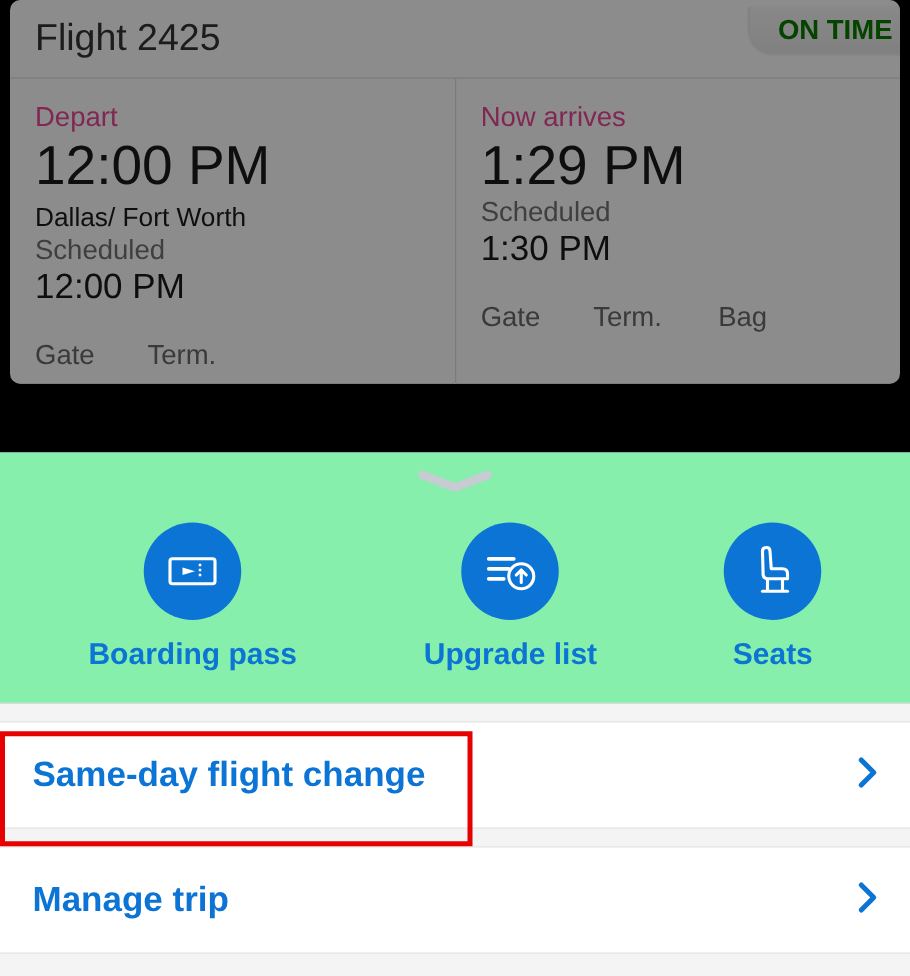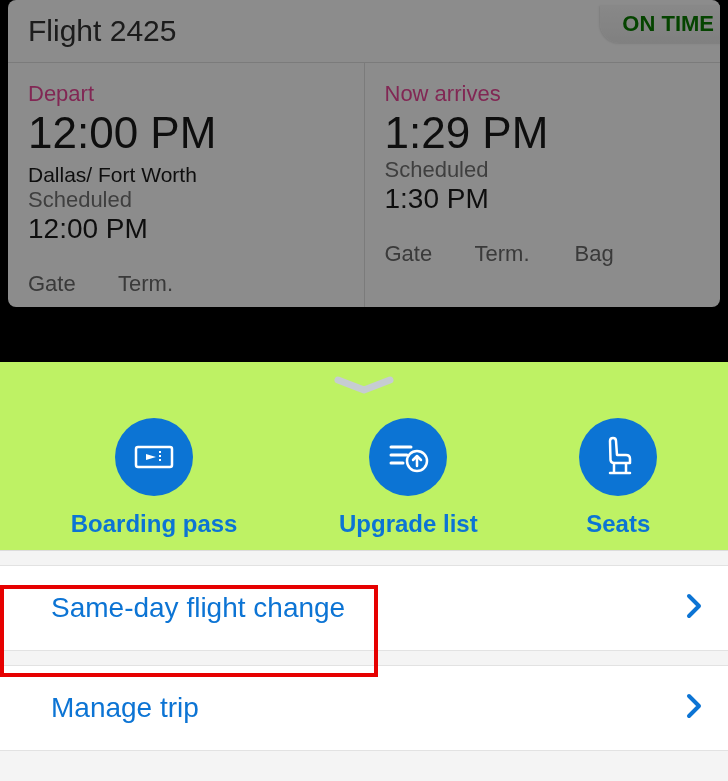--- a/index.html
+++ b/index.html
@@ -104,22 +104,22 @@
     
     .sheet {
       position: absolute;
       bottom: 0;
       left: 0;
       right: 0;
       background: #f4f4f4;
       border-radius: 0;
     }
     .sheet-top {
-      background: #bef264;
-      padding: 14px 0 12px 0;
+      background: #86efac;
+      padding: 14px 0 24px 0;
       border-bottom: 1px solid #dcdcdc;
     }
     .handle {
       display: flex;
       justify-content: center;
       margin-bottom: 24px;
     }
     .handle svg {
       width: 60px;
       height: 18px;
@@ -161,22 +161,21 @@
       cursor: pointer;
       margin-top: 14px;
     }
     .list-item + .list-item {
       margin-top: 14px;
       gap: 29px;
     }
     .list-item-label {
       font-size: 28px;
       color: #0c74d4;
-      font-weight: 400;
-      margin-left: 25px;
+      font-weight: 700;
     }
     .chevron-right {
       color: #0c74d4;
     }
     .highlight-box {
       position: absolute;
       border: 4px solid #e60000;
       pointer-events: none;
     }
   </style>

